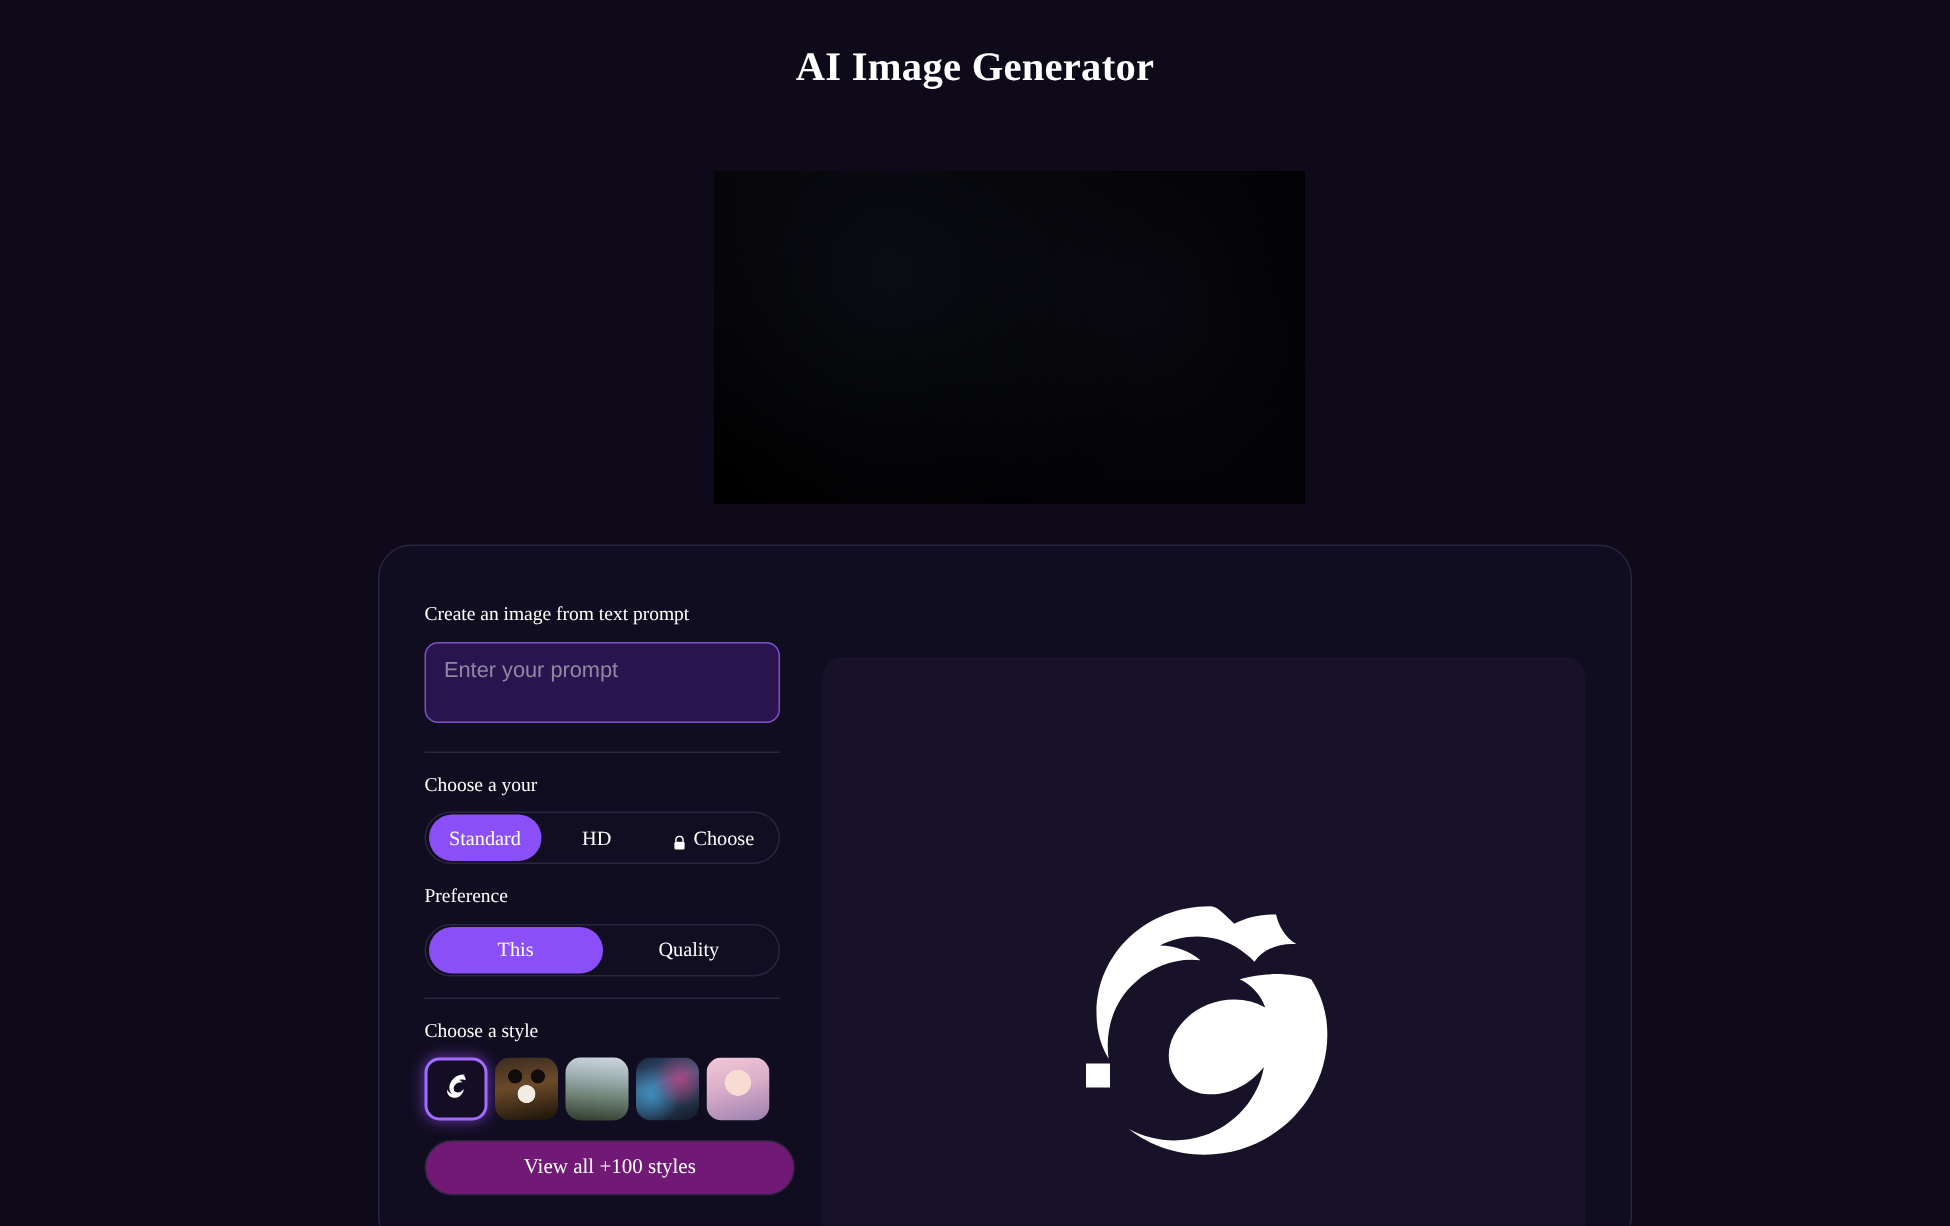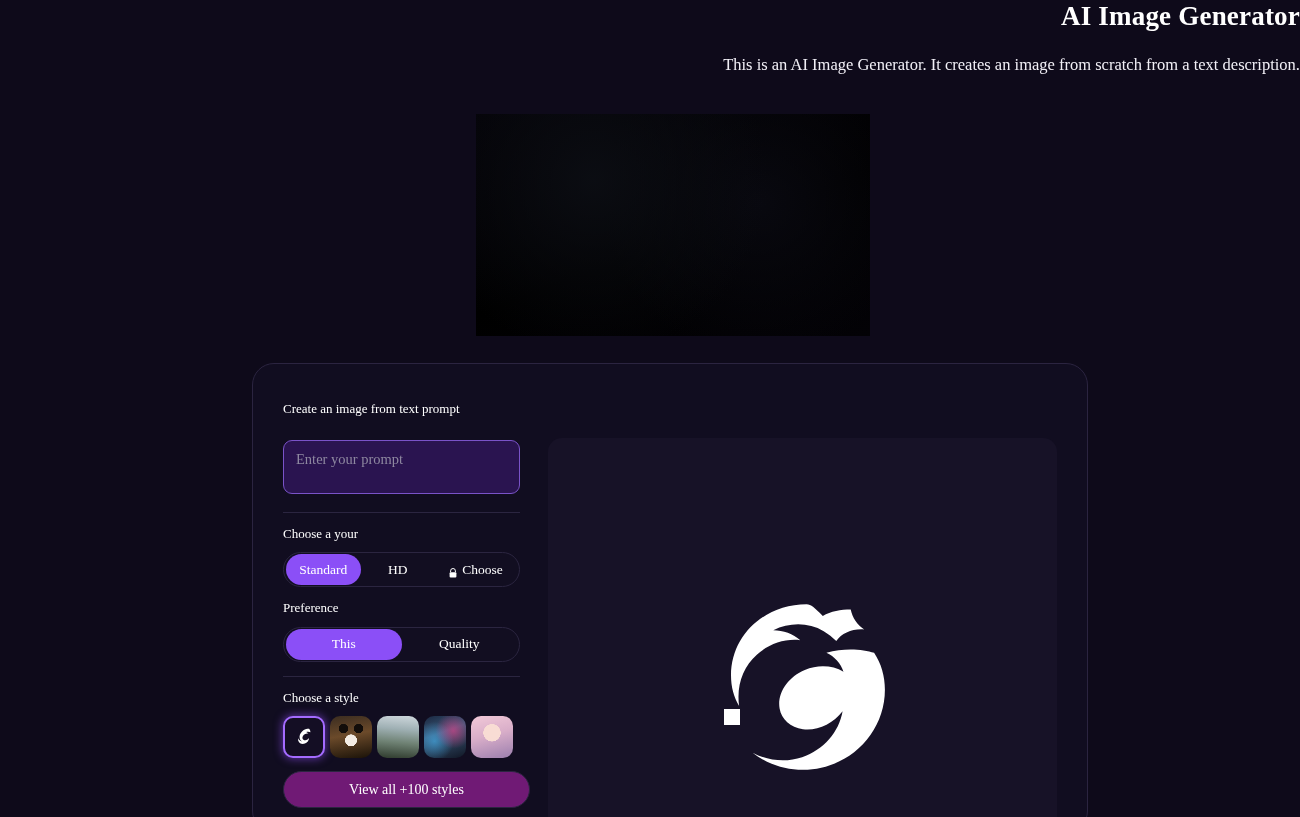--- a/index.html
+++ b/index.html
@@ -12,21 +12,22 @@
 
   body {
     background: #0e0a1a;
     font-family: "Liberation Serif", "DejaVu Serif", serif;
     color: #ffffff;
     position: relative;
   }
 
   
   .header {
-    text-align: right;
+    text-align: center;
+    padding-top: 28px;
   }
 
   .page-title {
     font-size: 27px;
     font-weight: bold;
     letter-spacing: 0.2px;
     color: #ffffff;
     line-height: 1.2;
   }
 
@@ -86,26 +87,25 @@
   }
 
   .prompt-input {
     width: 237px;
     height: 54px;
     background: #2a1450;
     border: 1px solid #7a53c8;
     border-radius: 9px;
     padding: 9px 12px;
     color: #ffffff;
-    font-family: Liberation Serif, serif;
+    font-family: Liberation Sans, sans-serif;
     font-size: 14.5px;
     outline: none;
     resize: none;
     line-height: 1.3;
-    margin-top: 12px;
   }
   .prompt-input::placeholder {
     color: #8e88a0;
     opacity: 1;
   }
 
   .divider {
     height: 1px;
     background: #2b2540;
     margin: 14px 0 13px 0;
@@ -243,21 +243,20 @@
     width: 16px;
     height: 16px;
     background: #ffffff;
   }
 </style>
 </head>
 <body>
 
 <div class="header">
   <h1 class="page-title">AI Image Generator</h1>
-  <p class="page-subtitle">This is an AI Image Generator. It creates an image from scratch from a text description.</p>
 </div>
 
 <div class="hero-media">
   <div class="noise"></div>
 </div>
 
 <div class="main-card">
 
   <div class="controls">
 

